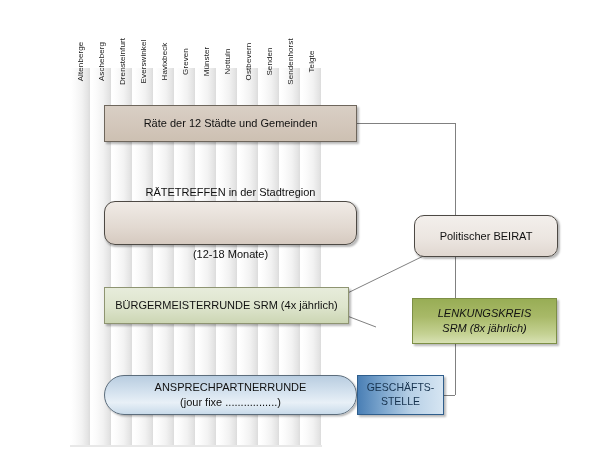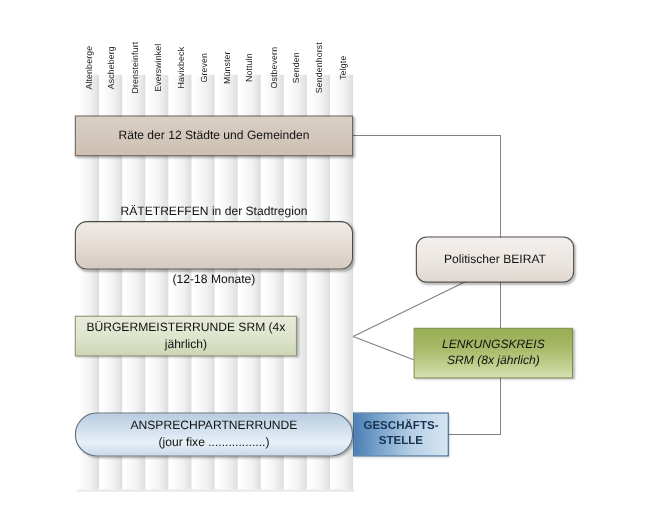--- a/index.html
+++ b/index.html
@@ -84,64 +84,64 @@
   }
 
   
   .box {
     position: absolute;
     box-sizing: border-box;
     display: flex;
     flex-direction: column;
     align-items: center;
     justify-content: center;
-    text-align: center;
+    text-align: right;
     font-size: 11px;
     color: #111111;
     line-height: 1.32;
     border: 1px solid #7a7368;
     box-shadow: 1.5px 1.5px 2px rgba(0,0,0,0.28);
+    margin-left: 36px;
   }
   .box .l2 { display: block; }
 
   #box-raete {
     left: 68px; top: 105px;
     width: 253px; height: 37px;
     background: linear-gradient(to bottom, #d9cfc5 0%, #d3c7bb 55%, #cdc0b2 100%);
     border-color: #6e665c;
   }
   #box-raetetreffen {
     left: 68px; top: 201px;
     width: 253px; height: 44px;
     border-radius: 11px;
     background: linear-gradient(to bottom, #f0ebe6 0%, #e2d9d1 60%, #d6cac0 100%);
     border-color: #4d4944;
     gap: 47px;
   }
   #box-buergermeister {
     left: 68px; top: 287px;
-    width: 202px; height: 37px;
+    width: 245px; height: 37px;
     background: linear-gradient(to bottom, #e7ecdb 0%, #dde4cc 55%, #ccd6b4 100%);
     border-color: #8e9471;
   }
   #box-ansprech {
     left: 68px; top: 375px;
     width: 253px; height: 40px;
     background: linear-gradient(to bottom, #b9cde0 0%, #d3e1ee 40%, #e8f0f7 70%, #c9dbea 100%);
     border-color: #5c6d7c;
     border-radius: 20px;
   }
   #box-geschaeft {
     left: 321px; top: 375px;
     width: 87px; height: 40px;
     background: linear-gradient(to right, #4a7fb5 0%, #7ba5cd 28%, #b7d0e6 62%, #d6e5f2 100%);
     border-color: #2f5e8c;
     color: #17334f;
     font-size: 10.5px;
-    font-weight: bold;
   }
   #box-beirat {
     left: 378px; top: 215px;
     width: 144px; height: 42px;
     border-radius: 10px;
     background: linear-gradient(to bottom, #f3efec 0%, #ece6e1 55%, #e0d7d0 100%);
     border-color: #4d4944;
   }
   #box-lenkung {
     left: 376px; top: 298px;

